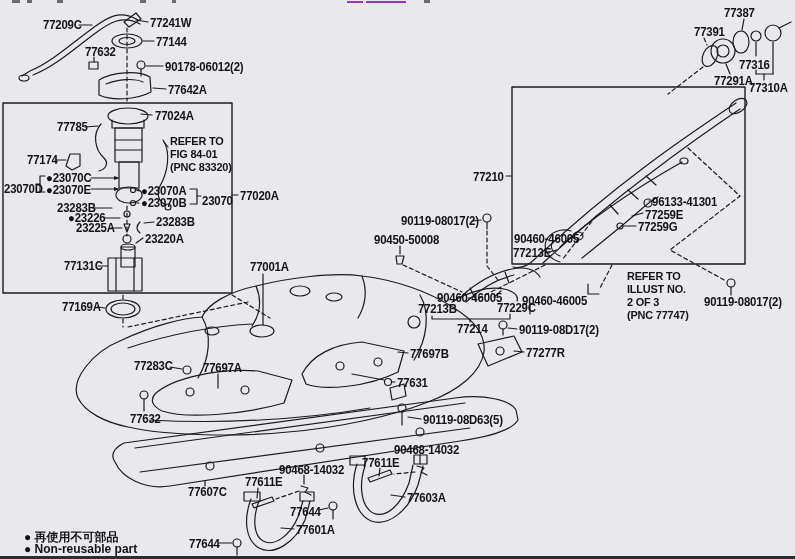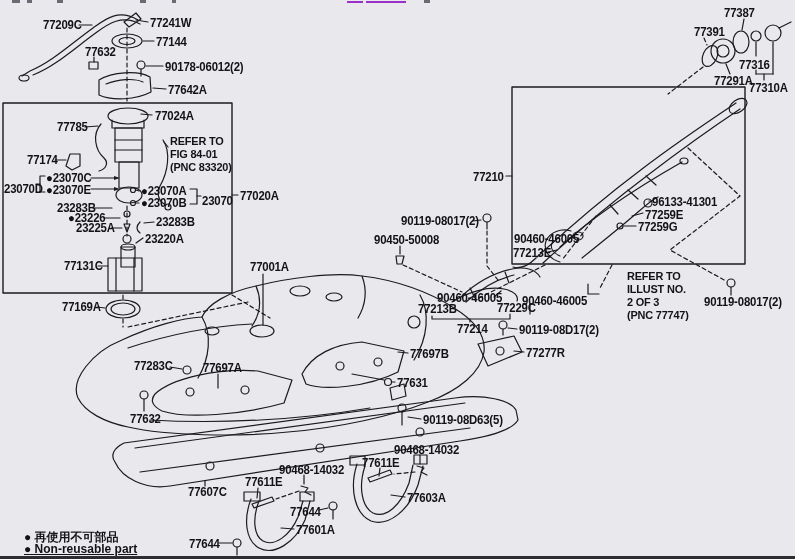--- a/index.html
+++ b/index.html
@@ -13,21 +13,21 @@
     transform:scaleX(.95);transform-origin:left top;
   }
   .callout.refer{font-size:11.5px;line-height:13px;white-space:pre-line;}
   .watermark{
     position:absolute;left:96px;top:326px;font-size:62px;font-weight:700;
     font-style:italic;color:rgba(124,124,138,.40);letter-spacing:8px;
     white-space:nowrap;pointer-events:none;
   }
   .footnote{position:absolute;left:24px;font-weight:700;font-size:12px;line-height:12px;color:#131316;}
   .fn1{top:531px;}
-  .fn2{top:543px;text-decoration:underline;}
+  .fn2{top:543px;}
   .bottom-edge{position:absolute;left:0;bottom:0;width:795px;height:3px;background:#2c2c31;}
   .frag{position:absolute;top:0;height:3px;}
   .frag.dark{background:#6a6a72;}
   .frag.link{background:#9b30c9;height:2px;top:1px;}
   svg.diagram{position:absolute;left:0;top:0;}
   .ln{stroke:#1b1b1f;stroke-width:1.2;fill:none;stroke-linecap:round;stroke-linejoin:round;}
   .ln .dash{stroke-dasharray:4 3;}
   .ln .fillshape{fill:#1b1b1f;stroke:none;}
   .ln .box{stroke-width:1.4;}
 </style>

